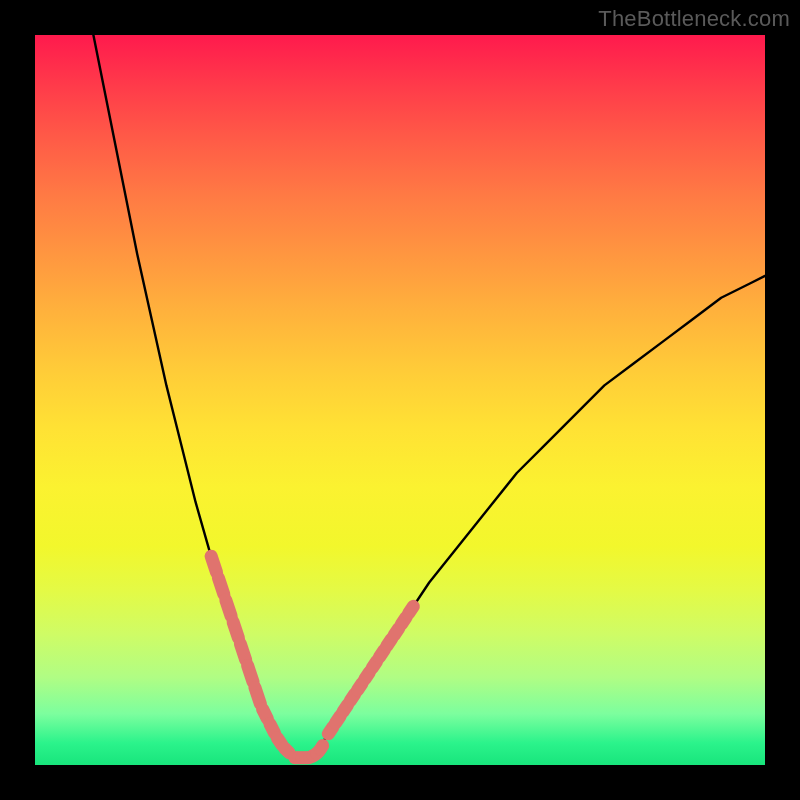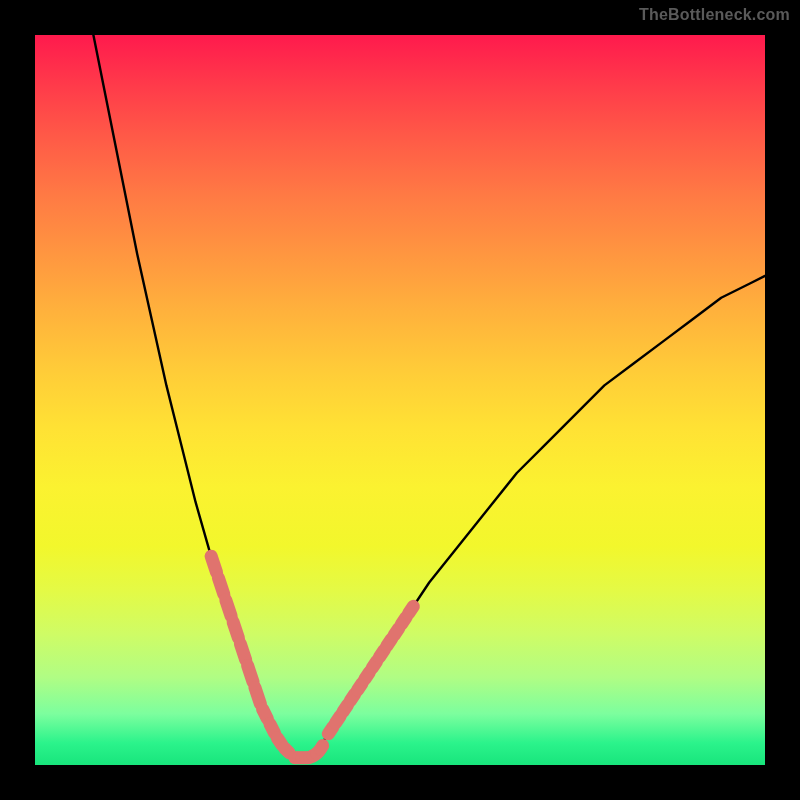--- a/index.html
+++ b/index.html
@@ -41,23 +41,23 @@
       #7cfe9e 93%,
       #2bf38b 97%,
       #18e57c 100%
     );
   }
   .watermark {
     position: absolute;
     top: 6px;
     right: 10px;
     color: #5a5a5a;
-    font-size: 16px;
+    font-size: 22px;
     letter-spacing: 0.2px;
-    font-weight: 700;
+    font-weight: 400;
     user-select: none;
   }
   svg.curve {
     position: absolute;
     left: 0;
     top: 0;
     width: 730px;
     height: 730px;
     overflow: visible;
   }

